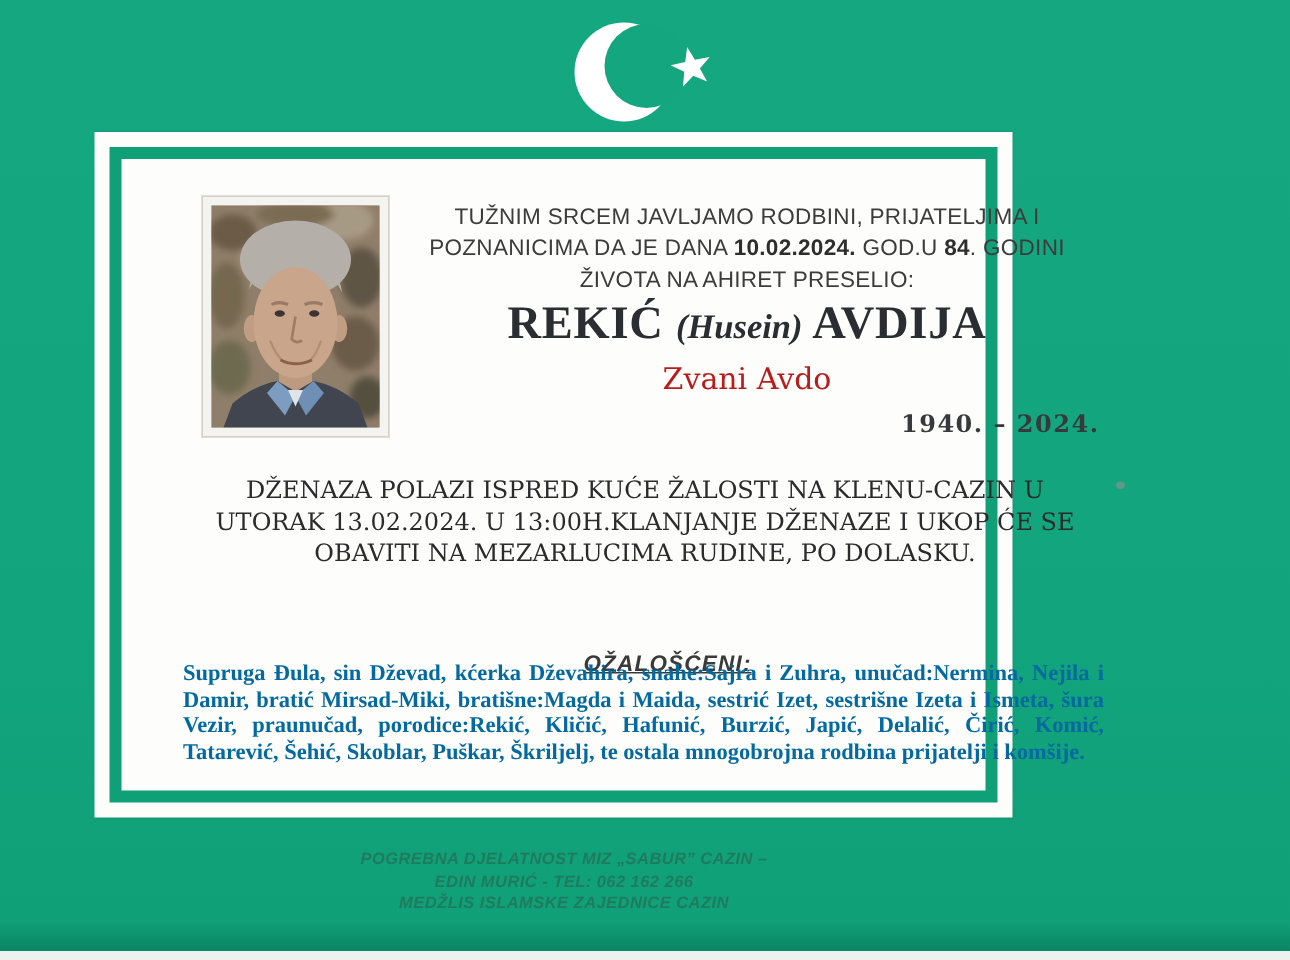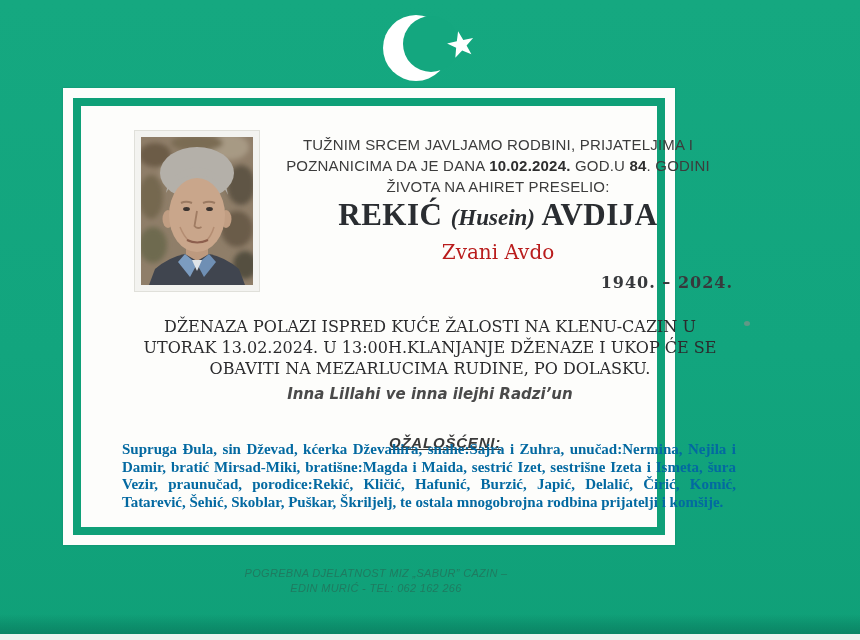--- a/index.html
+++ b/index.html
@@ -56,21 +56,21 @@
     font-weight:bold;font-style:italic;font-size:15px;color:#3a3a3a;
     text-decoration:underline;letter-spacing:0.8px;
   }
   .mourners{
     position:absolute;left:59px;top:353px;width:614px;margin:0;
     font-family:"Liberation Serif",serif;font-weight:bold;font-size:15px;
     line-height:1.18;color:#0369a1;text-align:justify;
   }
   .footer{
     position:absolute;left:0;top:566px;width:752px;text-align:center;
-    font-weight:normal;font-style:italic;font-size:11px;line-height:14.5px;
+    font-weight:bold;font-style:italic;font-size:11px;line-height:14.5px;
     color:#1f7b60;letter-spacing:0.3px;
   }
   .bottom-band{
     position:absolute;left:0;top:614px;width:860px;height:20px;
     background:linear-gradient(180deg,rgba(6,120,90,0) 0%,rgba(6,110,84,0.35) 60%,rgba(6,100,78,0.45) 100%);
   }
   .bottom-white{
     position:absolute;left:0;top:634px;width:860px;height:6px;background:#eef2ef;
   }
   .speck{
@@ -138,27 +138,27 @@
       <div class="alias">Zvani Avdo</div>
       <div class="years">1940. – 2024.</div>
     </div>
 
     <p class="announce">
       <span class="announce-line">DŽENAZA POLAZI ISPRED KUĆE ŽALOSTI NA KLENU-CAZIN U</span><br>
       <span class="announce-line">UTORAK 13.02.2024. U 13:00H.KLANJANJE DŽENAZE I UKOP ĆE SE</span><br>
       <span class="announce-line">OBAVITI NA MEZARLUCIMA RUDINE, PO DOLASKU.</span>
     </p>
 
-    <p class="prayer">Inna Lillahi ve inna ilejhi Radzi’un</p>
 
     <p class="m-heading">OŽALOŠĆENI:</p>
     <p class="mourners">Supruga Đula, sin Dževad, kćerka Dževahira, snahe:Sajra i Zuhra, unučad:Nermina, Nejila i Damir, bratić Mirsad-Miki, bratišne:Magda i Maida, sestrić Izet, sestrišne Izeta i Ismeta, šura Vezir, praunučad, porodice:Rekić, Kličić, Hafunić, Burzić, Japić, Delalić, Čirić, Komić, Tatarević, Šehić, Skoblar, Puškar, Škriljelj, te ostala mnogobrojna rodbina prijatelji i komšije.</p>
   </div>
 
   <div class="footer">
     <div>POGREBNA DJELATNOST MIZ „SABUR” CAZIN –</div>
     <div>EDIN MURIĆ - TEL: 062 162 266</div>
+    <div>MEDŽLIS ISLAMSKE ZAJEDNICE CAZIN</div>
   </div>
 
   <div class="bottom-band"></div>
   <div class="bottom-white"></div>
   <div class="speck"></div>
 </div>
 
 </body></html>

